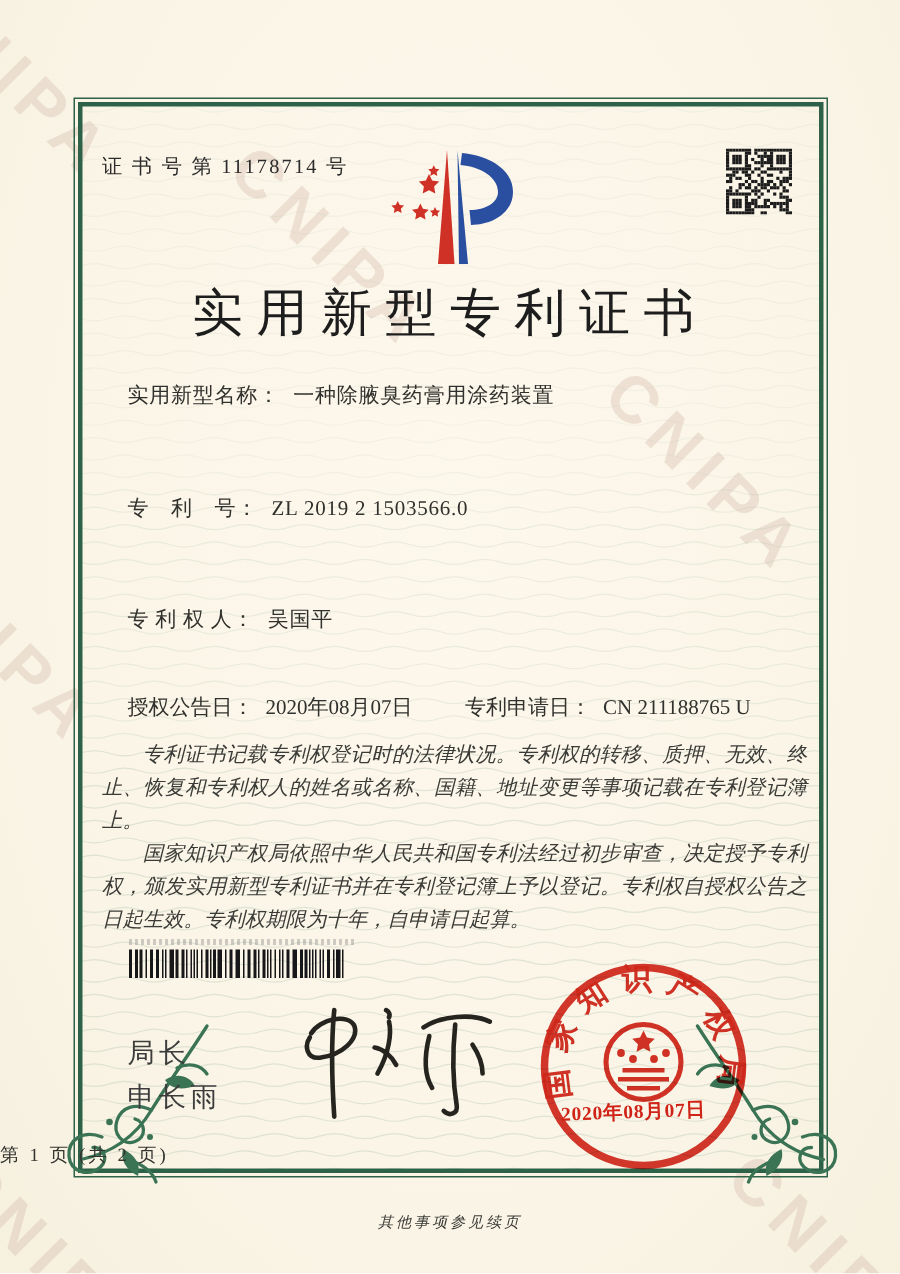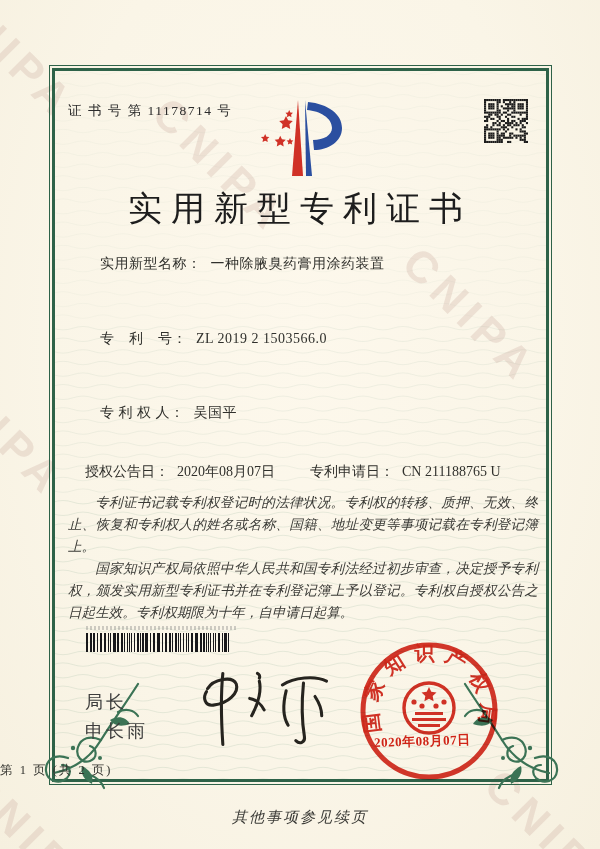--- a/index.html
+++ b/index.html
@@ -21,21 +21,21 @@
     font-weight:bold;font-size:44px;letter-spacing:7px;color:rgba(198,162,152,0.26);
     transform:rotate(45deg);transform-origin:left top;white-space:nowrap;pointer-events:none;
   }
   .cert-no{position:absolute;left:68px;top:102px;font-size:13.5px;letter-spacing:1.5px;color:#2b2b2b;}
   .qr{position:absolute;left:484px;top:99px;width:44px;height:44px;}
   .logo{position:absolute;left:254px;top:98px;width:96px;height:80px;}
   .title{
     position:absolute;left:0;top:186px;width:100%;text-align:center;
     font-size:34px;letter-spacing:9px;font-weight:500;color:#1d1d1d;
   }
-  .field{position:absolute;left:85px;font-size:14px;color:#30302c;letter-spacing:0.5px;margin-left:15px;}
+  .field{position:absolute;left:85px;font-size:14px;color:#30302c;letter-spacing:0.5px;}
   .field .val{margin-left:9px;}
   .grant-row{position:absolute;left:85px;top:463px;width:450px;font-size:14px;color:#30302c;}
   .grant-row .col2{position:absolute;left:225px;top:0;}
   .grant-row .val{margin-left:8px;}
   .body-text{
     position:absolute;left:68px;top:492px;width:470px;
     font-size:13.6px;line-height:22px;color:#3a3a36;font-style:italic;
     text-align:justify;
   }
   .body-text p{margin:0;text-indent:2em;}
@@ -46,21 +46,21 @@
   .barcode{position:absolute;left:86px;top:633px;width:155px;height:19px;display:flex;align-items:stretch;}
   .barcode span{background:#17171a;height:100%;}
   .signer{position:absolute;left:85px;top:688px;font-size:18px;color:#3c3c3c;letter-spacing:3px;line-height:29px;}
   .signature{position:absolute;left:188px;top:660px;}
   .seal{position:absolute;left:356px;top:638px;mix-blend-mode:multiply;}
   .seal-date{
     position:absolute;left:374px;top:732px;width:120px;font-size:13px;font-weight:bold;
     color:#cf2417;letter-spacing:0.5px;transform:rotate(-2deg);font-family:"Liberation Serif",serif;
   }
   .page-num{position:absolute;left:0;top:762px;width:100%;text-align:left;font-size:12.5px;color:#34342f;letter-spacing:2px;}
-  .footer-note{position:absolute;left:0;top:808px;width:100%;text-align:center;font-size:15px;color:#3a3a36;font-style:italic;letter-spacing:2px;}
+  .footer-note{position:absolute;left:0;top:808px;width:100%;text-align:center;font-size:10px;color:#3a3a36;font-style:italic;letter-spacing:2px;}
   .corner-orn{position:absolute;width:118px;height:112px;pointer-events:none;}
   .corner-orn.left{left:38px;top:678px;}
   .corner-orn.right{left:447px;top:678px;transform:scaleX(-1);}
 </style>
 </head>
 <body>
 
 <div class="page">
 
   <svg class="guilloche" width="495" height="712">

